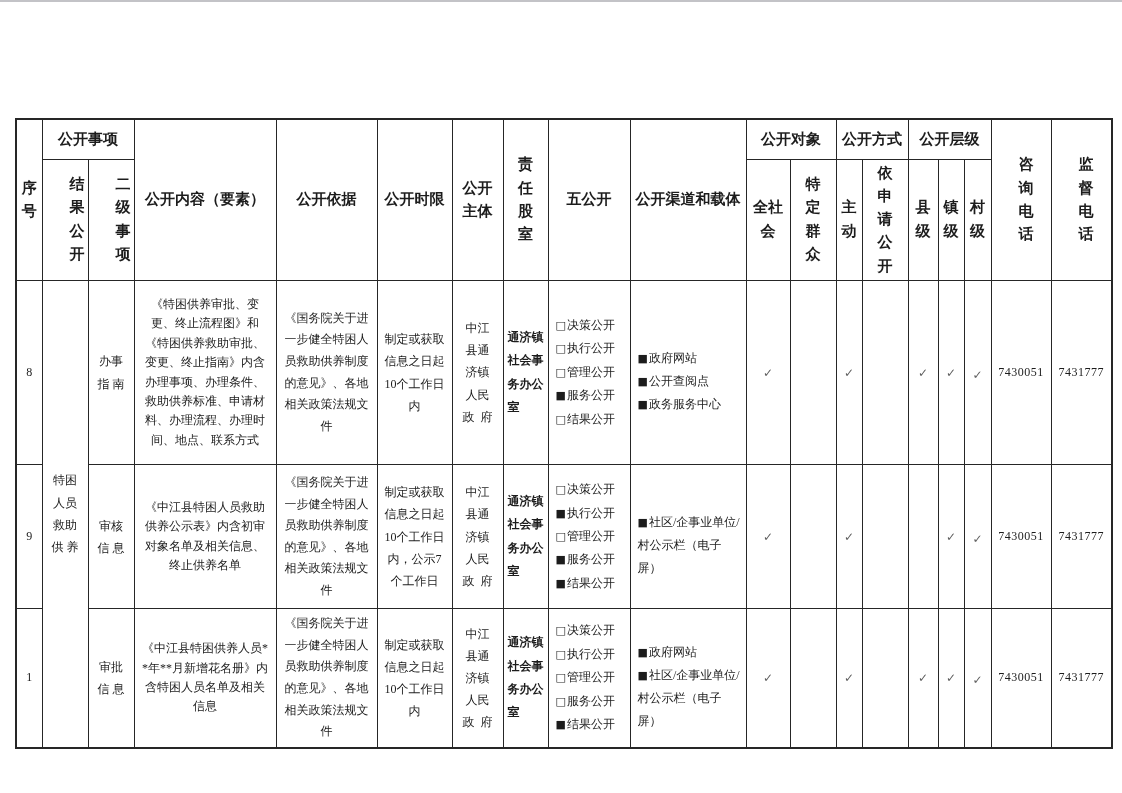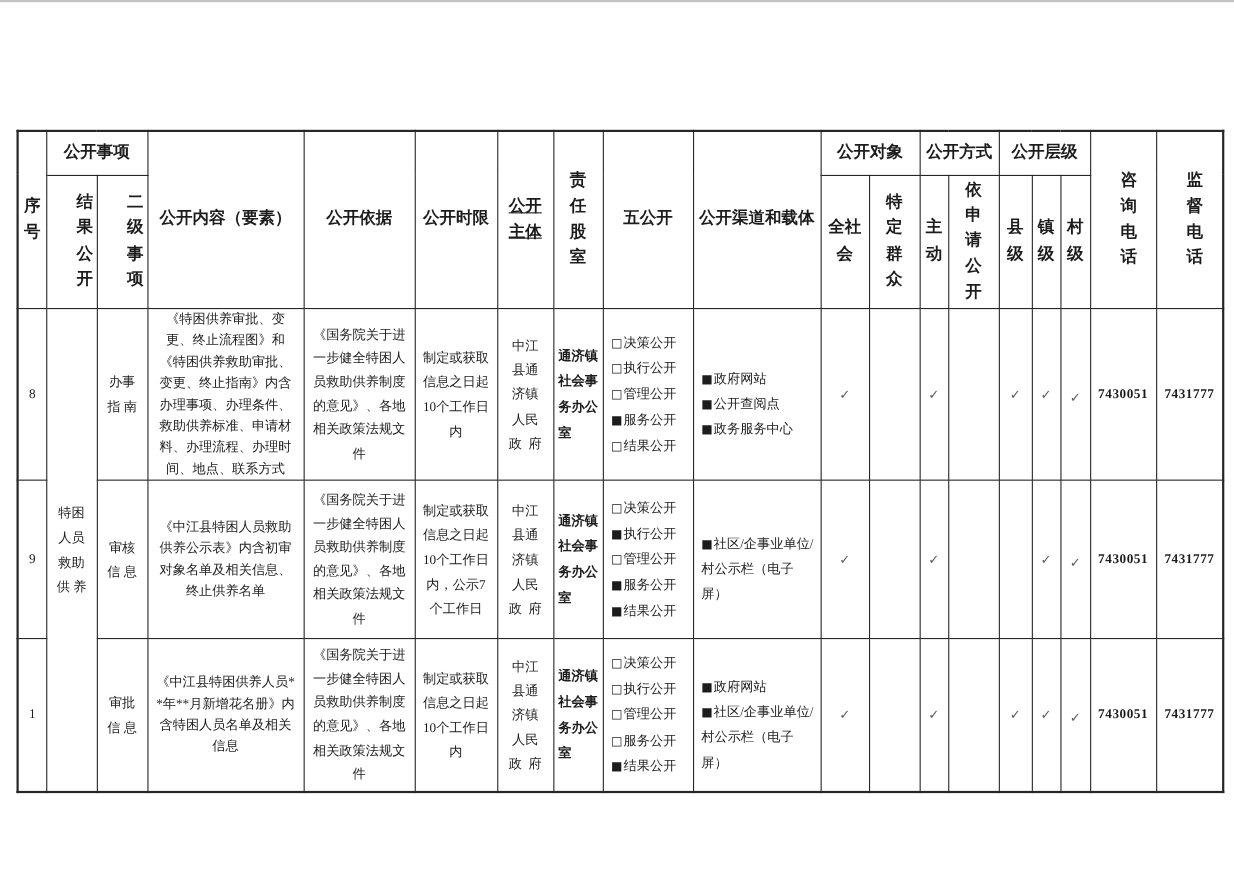--- a/index.html
+++ b/index.html
@@ -27,50 +27,50 @@
   }
   .doc th {
     font-weight: bold; font-size: 15px; text-align: center;
     vertical-align: middle; line-height: 1.55; padding: 2px;
   }
   .doc td {
     font-size: 12px; text-align: center; vertical-align: middle;
   }
   th.pad8  { padding: 2px 8px; }
   th.pad9  { padding: 2px 27px; }
-  th.pad10 { padding: 0 10px; text-decoration: underline; }
+  th.pad10 { padding: 0 10px; }
   th.pad13 { padding: 2px 0; }
   .c-seq { font-size: 12px; }
   .c-l1, .c-l2 {
     padding: 2px 9px; line-height: 1.85;
     text-align: justify; text-align-last: justify; word-break: break-all;
   }
   .c-content, .c-basis {
-    text-align: justify; padding: 0 6px; line-height: 1.62; word-break: break-all;
+    text-align: justify; padding: 14px 6px; line-height: 1.62; word-break: break-all;
   }
   .c-basis { padding: 4px 7px; line-height: 1.8; }
   .c-time { text-align: justify; padding: 16px 5px; line-height: 1.85; word-break: break-all; }
   .c-subject {
     text-align: justify; text-align-last: justify;
     padding: 8px 10px; line-height: 1.85; word-break: break-all;
   }
   .c-dept {
     text-align: justify; text-align-last: justify;
     padding: 4px 4px; line-height: 1.95; word-break: break-all; font-weight: bold;
   }
   .c-five { text-align: left; padding: 2px 1px 2px 7px; line-height: 1.95; }
   .c-channels { text-align: left; padding: 20px 2px 2px 7px; line-height: 1.9; }
   .opt { text-align: left; }
   .opt .box { font-family: "DejaVu Sans", sans-serif; font-size: 11px; margin-right: 1px; }
   .c-check {
     color: #5f5f5f; font-size: 13px;
     font-family: "DejaVu Sans", sans-serif;
   }
   .c-check-top { vertical-align: top; padding-top: 6px; }
-  .c-phone { font-size: 12.5px; letter-spacing: 0.5px; font-weight: bold; }
+  .c-phone { font-size: 12.5px; letter-spacing: 0.5px; }
 </style>
 </head>
 <body>
 
 <div class="top-edge"></div>
 
 <table class="doc">
   <colgroup>
     <col style="width:26px">
       <col style="width:46px">

